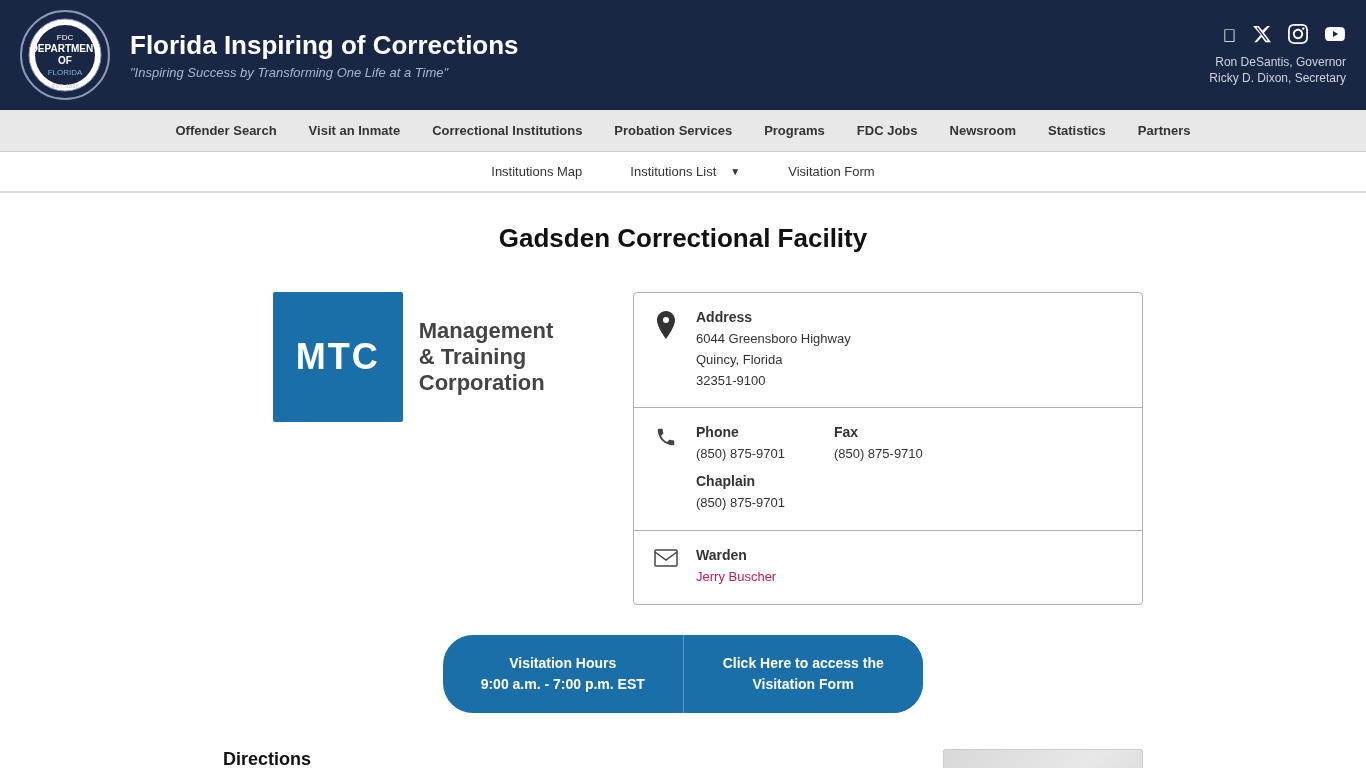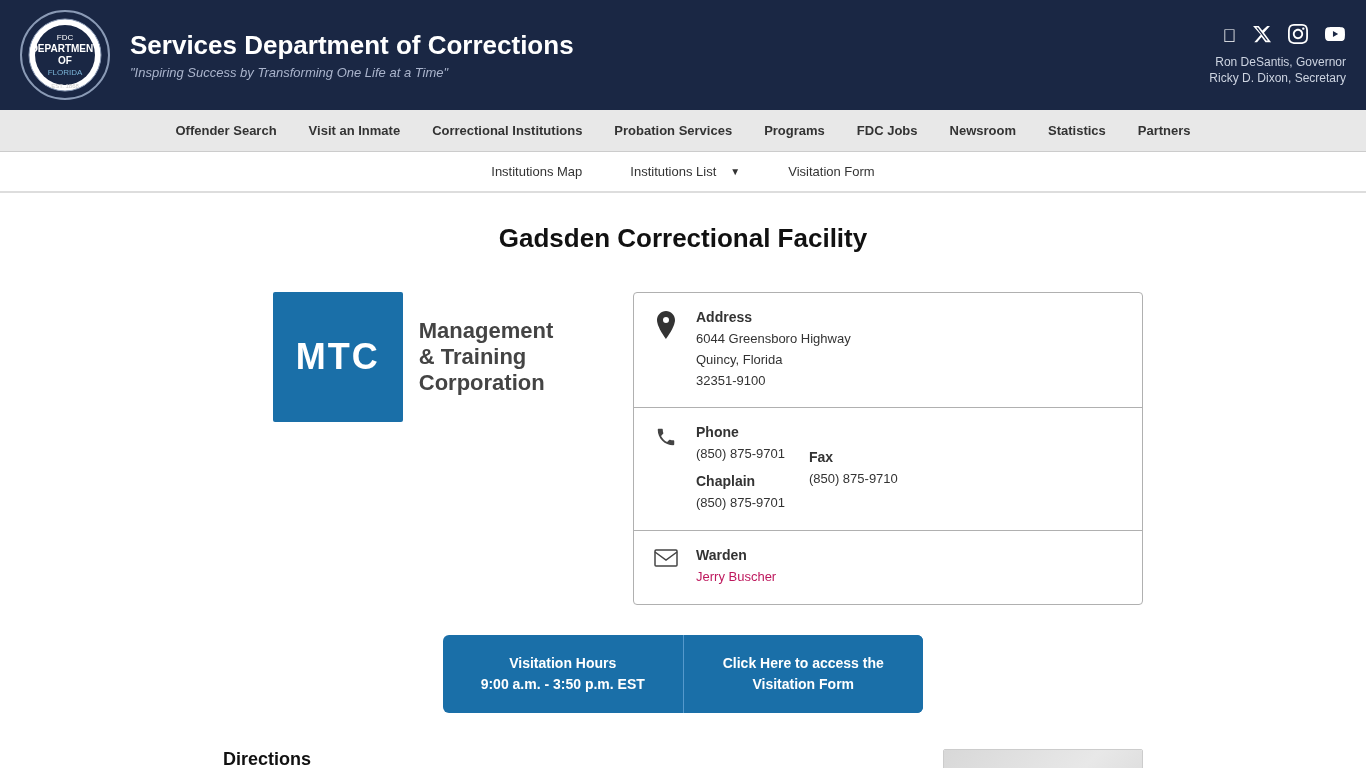--- a/index.html
+++ b/index.html
@@ -202,36 +202,35 @@
       font-size: 14px;
       margin-bottom: 4px;
     }
     .info-card-detail {
       font-size: 13px;
       color: #333;
       line-height: 1.6;
     }
     .info-card-row {
       display: flex;
-      gap: 24px;
-      align-items: center;
+      gap: 49px;
     }
     .info-card-col { }
     .warden-link { color: #be185d; text-decoration: none; }
 
     
     .visitation-bar {
       display: flex;
       justify-content: center;
       margin-bottom: 36px;
     }
     .visitation-btn-group {
       display: flex;
       background: #1a6fa8;
-      border-radius: 6px;
+      border-radius: 30px;
       overflow: hidden;
       min-width: 480px;
     }
     .vis-btn-left, .vis-btn-right {
       flex: 1;
       padding: 18px 30px;
       text-align: center;
       color: #fff;
       font-size: 14px;
       font-weight: bold;
@@ -293,21 +292,21 @@
       <circle cx="45" cy="45" r="30" fill="#1a2744"></circle>
       <text x="45" y="42" text-anchor="middle" fill="#fff" font-size="10" font-weight="bold" font-family="Arial">DEPARTMENT</text>
       <text x="45" y="54" text-anchor="middle" fill="#fff" font-size="10" font-weight="bold" font-family="Arial">OF</text>
 
       <text x="45" y="65" text-anchor="middle" fill="#7ab4d8" font-size="8" font-family="Arial">FLORIDA</text>
       <text x="45" y="30" text-anchor="middle" fill="#fff" font-size="8" font-family="Arial">FDC</text>
       <text x="45" y="78" text-anchor="middle" fill="#ccc" font-size="6" font-family="Arial">EST. 1868</text>
     </svg>
   </div>
   <div class="header-text">
-    <div class="header-title">Services Department of Corrections</div>
+    <div class="header-title">Florida Inspiring of Corrections</div>
     <div class="header-subtitle">"Inspiring Success by Transforming One Life at a Time"</div>
   </div>
   <div class="header-right">
     <div class="social-icons">
       <a class="social-icon" href="#"></a>
       <a class="social-icon" href="#">
         <svg width="20" height="20" viewBox="0 0 24 24" fill="white">
             <path d="M18.244 2.25h3.308l-7.227 8.26 8.502 11.24H16.17l-4.714-6.231-5.401 6.231H2.747l7.73-8.835L1.254 2.25H8.08l4.261 5.636L18.244 2.25zm-1.161 17.52h1.833L7.084 4.126H5.117L17.083 19.77z"></path>
           </svg>
       </a>
@@ -450,21 +449,21 @@
         </div>
       </div>
 
     </div>
   </div>
 
   <div class="visitation-bar">
     <div class="visitation-btn-group">
       <div class="vis-btn-left">
         <div>Visitation Hours</div>
-        <div>9:00 a.m. - 3:50 p.m. EST</div>
+        <div>9:00 a.m. - 7:00 p.m. EST</div>
       </div>
       <div class="vis-btn-right">
         <div>Click Here to access the</div>
         <div>Visitation Form</div>
       </div>
     </div>
   </div>
 
   <div class="directions-section">
     <div class="directions-text">

